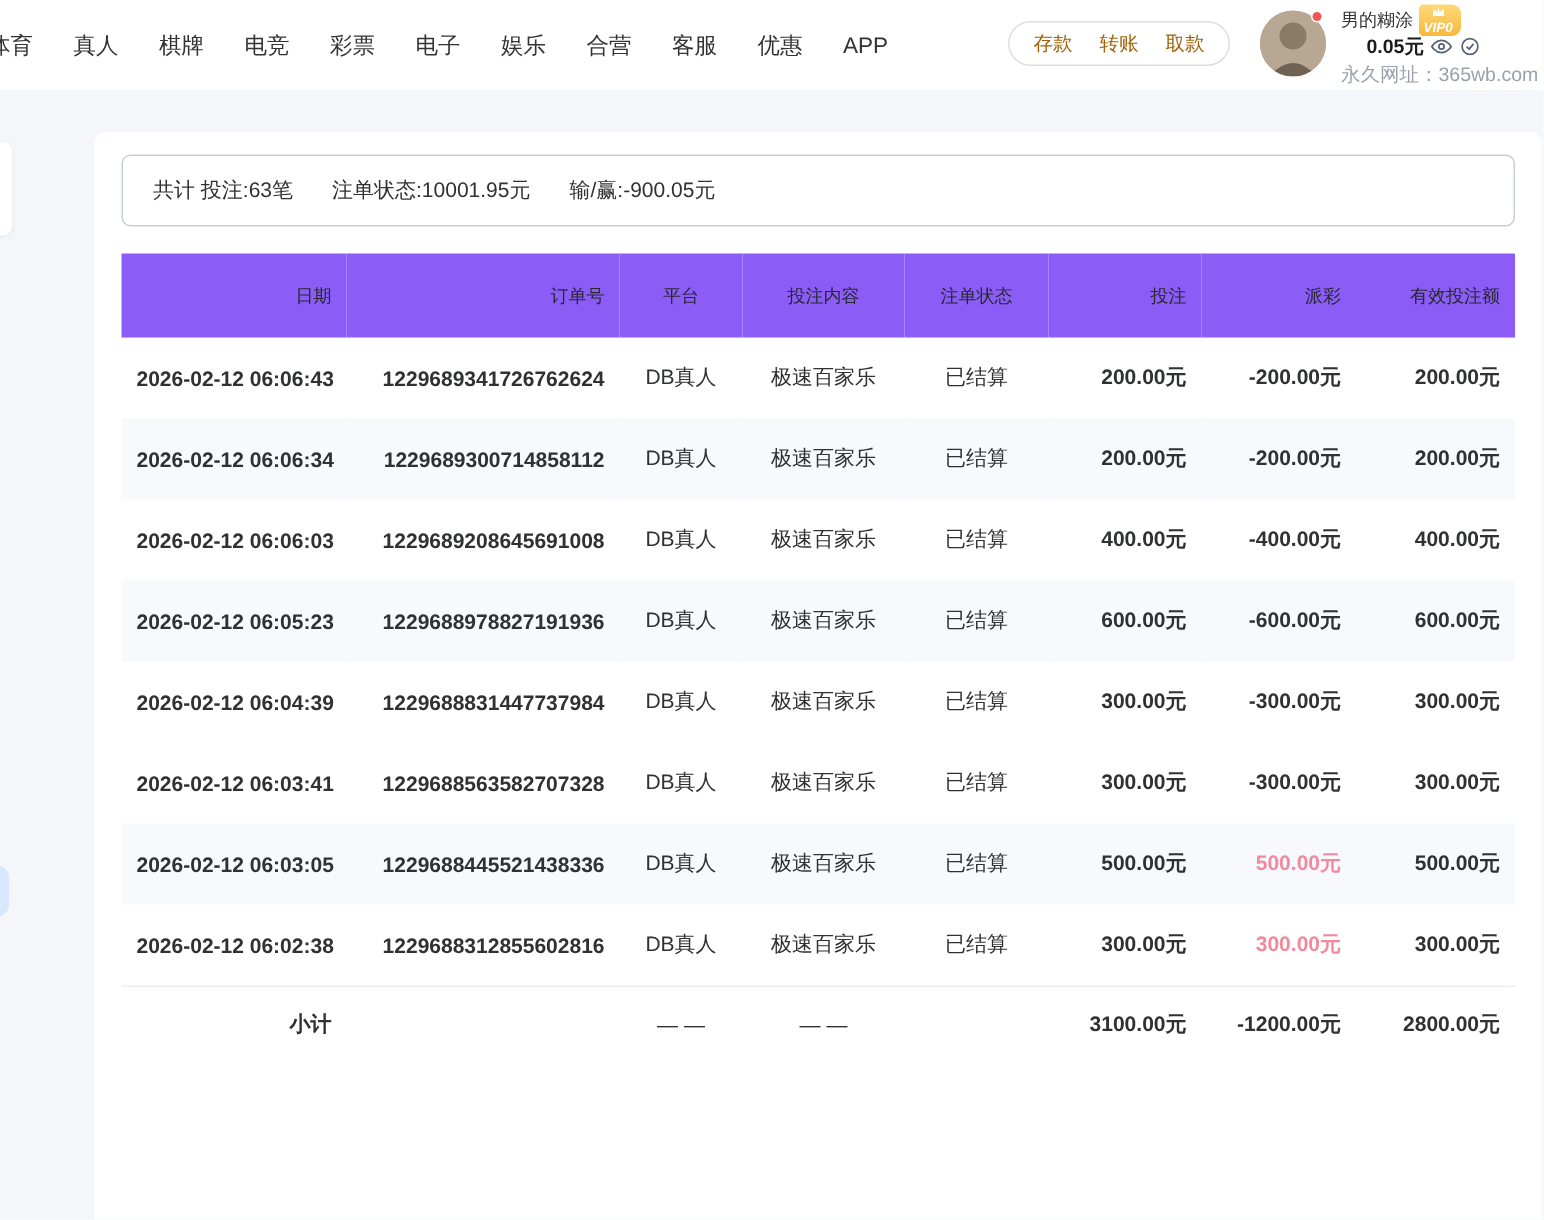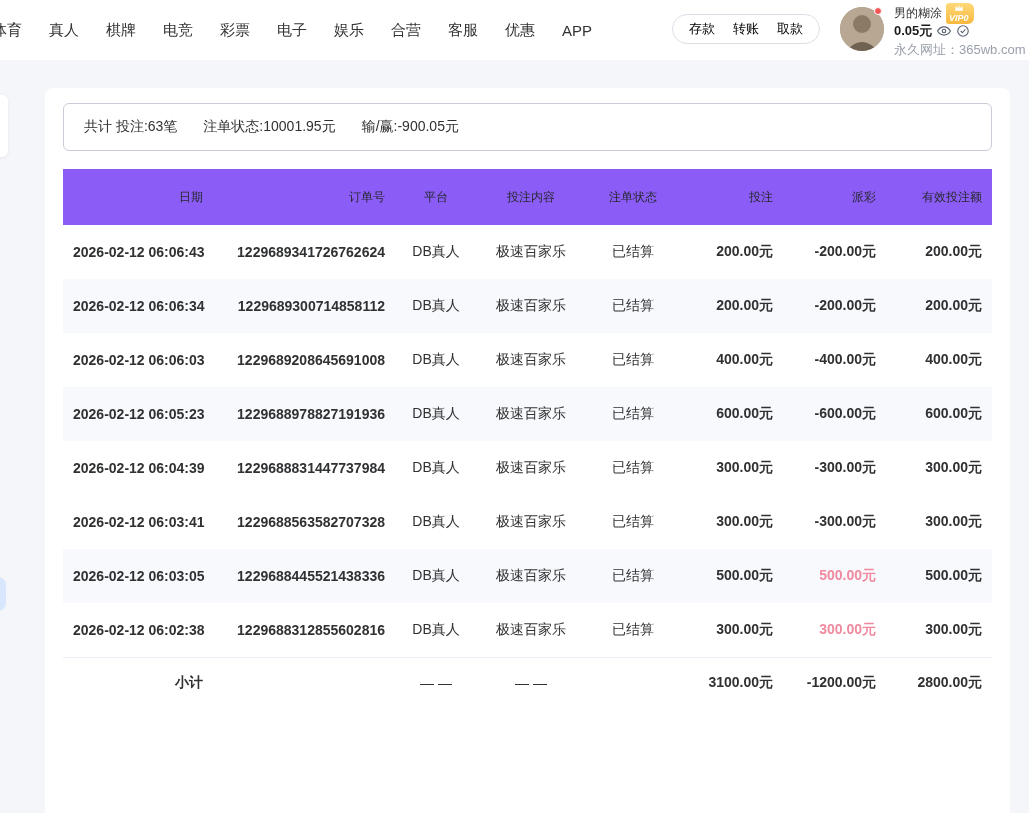--- a/index.html
+++ b/index.html
@@ -20,59 +20,59 @@
     font-size:15px; color:#333; cursor:pointer; white-space:nowrap; font-weight:500;
   }
   .header-right {
     position:absolute; right:0; top:0; height:60px; display:flex; align-items:flex-start;
   }
   .wallet-group {
     display:flex; align-items:center; border:1px solid #dcdfe6; border-radius:16px;
     height:30px; padding:0 16px; gap:18px; margin-top:14px; margin-right:20px;
     background:#fff;
   }
-  .wallet-btn { font-size:13px; color:#000000; cursor:pointer; white-space:nowrap; }
+  .wallet-btn { font-size:13px; color:#a16207; cursor:pointer; white-space:nowrap; }
   .avatar-wrap { position:relative; margin-top:7px; margin-right:10px; }
   .avatar {
     width:44px; height:44px; border-radius:50%; overflow:hidden; display:block;
     background:#b9a894; cursor:pointer;
   }
   .avatar-dot {
     position:absolute; top:0px; right:2px; width:8px; height:8px; border-radius:50%;
     background:#f25555; border:1px solid #fff;
   }
   .user-col { display:flex; flex-direction:column; margin-top:6px; width:135px; }
   .user-row1 { display:flex; align-items:center; gap:4px; height:15px; }
   .user-name { font-size:12px; color:#333; white-space:nowrap; }
   .vip-badge {
     display:inline-flex; align-items:center; gap:2px;
     background:linear-gradient(180deg,#ffd978,#f7b83e);
     color:#fff; font-size:9px; font-weight:bold; font-style:italic;
     border-radius:3px 6px 6px 3px; padding:1px 5px 1px 3px; line-height:10px;flex-direction:column;
   }
   .user-row2 { display:flex; align-items:center; gap:5px; margin-top:2px; height:15px; }
-  .balance { font-size:13px; font-weight:bold; color:#1c1c1c; }
+  .balance { font-size:13px; font-weight:bold; color:#1c1c1c;margin-left:17px; }
   .mini-icon { width:14px; height:14px; display:inline-flex; cursor:pointer; color:#5a6475; }
   .mini-icon svg { width:100%; height:100%; }
   .user-row3 { margin-top:3px; font-size:13px; color:#9aa0ac; white-space:nowrap; }
   .site-url { color:#9aa0ac; cursor:pointer; }
 
   
   .left-frag-card {
     position:absolute; left:-26px; top:95px; width:34px; height:62px;
     background:#ffffff; border-radius:6px; box-shadow:0 1px 4px rgba(0,0,0,.06);
   }
   .left-frag-tab {
     position:absolute; left:-8px; top:577px; width:14px; height:34px;
     background:#d8e7fd; border-radius:0 8px 8px 0;
   }
 
   
   .card {
-    position:absolute; left:45px; top:88px; width:965px; height:725px;
+    position:absolute; left:63px; top:88px; width:965px; height:725px;
     background:#ffffff; border-radius:8px 8px 0 0; padding:15px 18px 0 18px;
   }
   .summary-box {
     border:1px solid #c9cdd6; border-radius:6px; height:48px;
     display:flex; align-items:center; gap:26px; padding:0 20px;
     font-size:14px; color:#303133;
   }
   .summary-box span { white-space:nowrap; }
 
   

